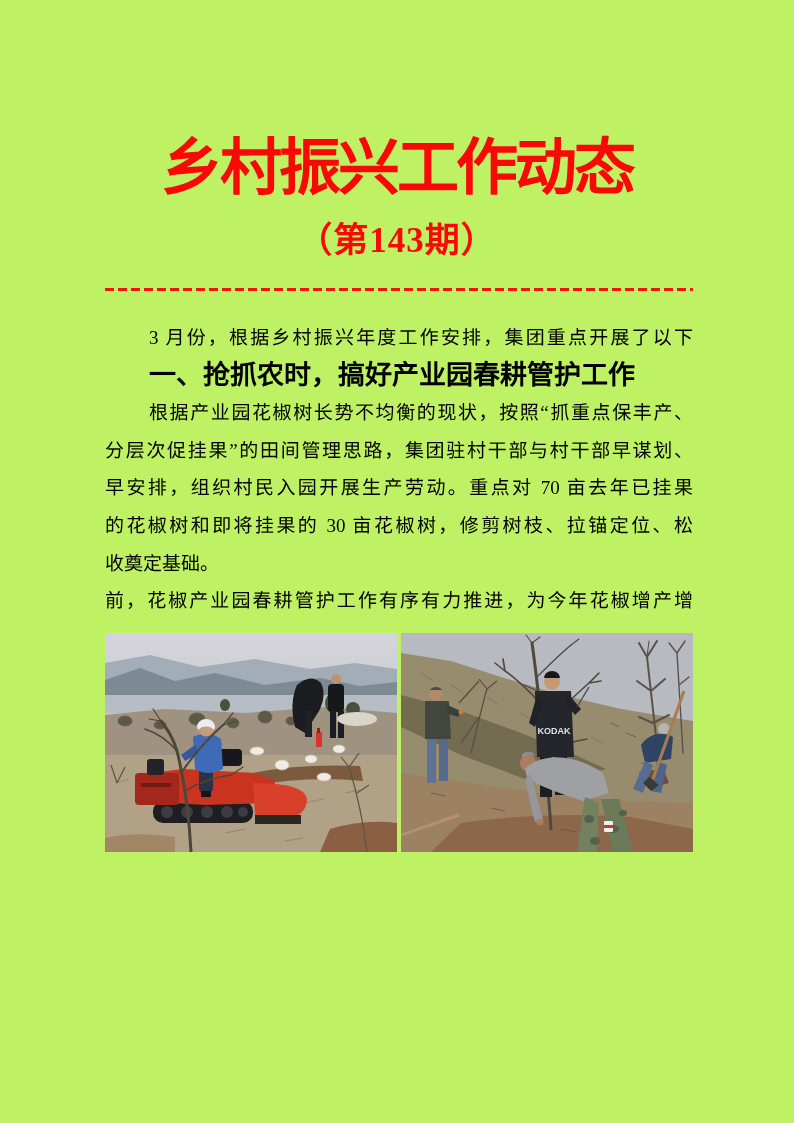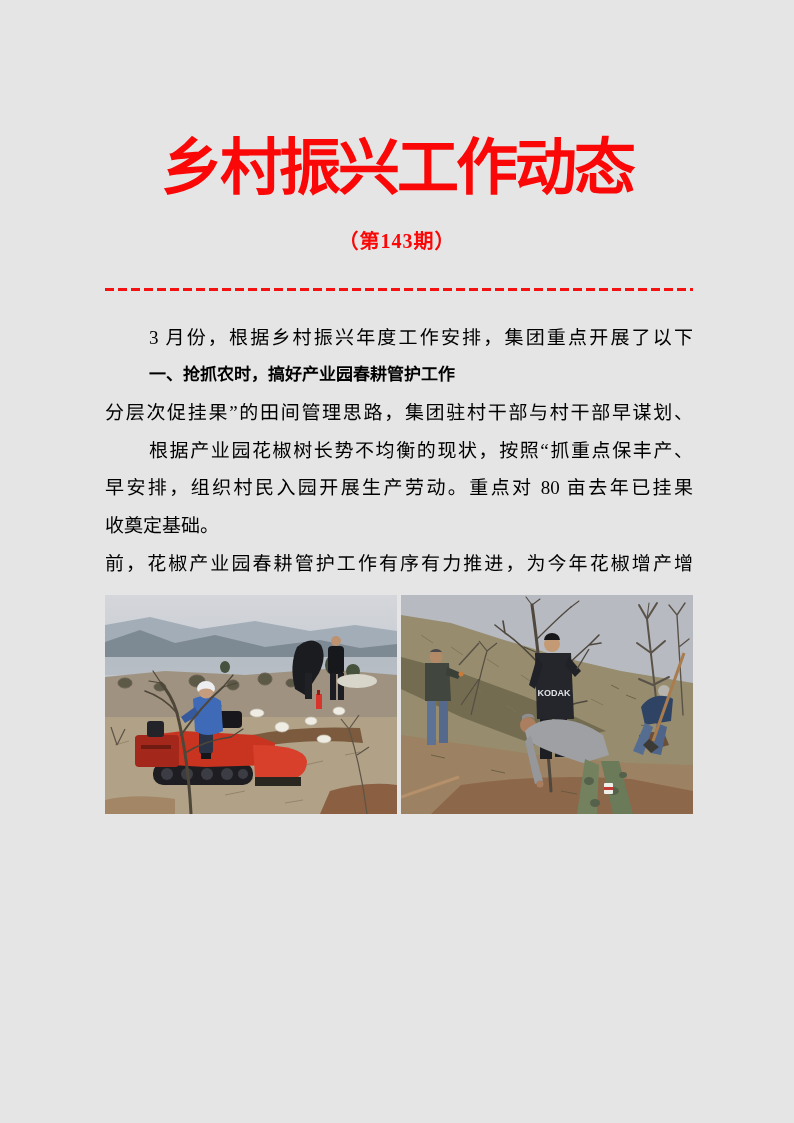--- a/index.html
+++ b/index.html
@@ -1,63 +1,64 @@
 <!DOCTYPE html>
 <html lang="zh-CN"><head>
 <meta charset="utf-8">
 <style>
   html,body{margin:0;padding:0;background:#ffffff;}
   .page{
-    position:relative;width:794px;height:1123px;background:#e5e5e5;
+    position:relative;width:794px;height:1123px;background:#bef264;
     overflow:hidden;font-family:"Liberation Serif","DejaVu Serif",serif;color:#000;
   }
   .doc-title{
     margin-top:136px;text-align:center;font-weight:bold;
     font-size:62px;line-height:64px;letter-spacing:-3px;
     font-family:"Liberation Serif","DejaVu Serif",serif;
   }
   .doc-issue{
     margin-top:26px;text-align:center;font-weight:bold;
-    font-size:20px;line-height:30px;letter-spacing:1px;
+    font-size:35px;line-height:30px;letter-spacing:1px;
   }
   .divider{
     margin:32px 0 0 105px;width:588px;height:3px;
     background:repeating-linear-gradient(90deg,var(--divider,#f41111) 0 9px,transparent 9px 13px);
   }
   .content{margin:28px 0 0 105px;width:588px;}
   .line{
     height:37.6px;line-height:37.6px;font-size:19px;
     white-space:nowrap;overflow:visible;
   }
   .just{text-align:justify;text-align-last:justify;white-space:normal;}
   .indent{padding-left:44px;}
   .heading{
-    font-family:Liberation Mono, monospace;
-    font-weight:bold;font-size:17px;
+    font-family:Liberation Sans, sans-serif;
+    font-weight:bold;font-size:27px;
   }
   .photos{margin:13px 0 0 105px;width:588px;display:flex;gap:4px;}
   .photo{display:block;width:292px;height:219px;background:#b9bcc1;}
 </style>
 </head>
 <body>
 
 <div class="page">
 
   <div class="doc-title" style="color:#fa0808;">乡村振兴工作动态</div>
 
   <div class="doc-issue" style="color:#fa0808;">（第143期）</div>
 
   <div class="divider" style="--divider: #f41111;"></div>
 
   <div class="content">
     <div class="line just indent">3 月份，根据乡村振兴年度工作安排，集团重点开展了以下</div>
     <div class="line heading indent">一、抢抓农时，搞好产业园春耕管护工作</div>
+    <div class="line just indent">根据产业园花椒树长势不均衡的现状，按照“抓重点保丰产、</div>
     <div class="line just">分层次促挂果”的田间管理思路，集团驻村干部与村干部早谋划、</div>
-    <div class="line just indent">根据产业园花椒树长势不均衡的现状，按照“抓重点保丰产、</div>
-    <div class="line just">早安排，组织村民入园开展生产劳动。重点对 80 亩去年已挂果</div>
+    <div class="line just">早安排，组织村民入园开展生产劳动。重点对 70 亩去年已挂果</div>
+    <div class="line just">的花椒树和即将挂果的 30 亩花椒树，修剪树枝、拉锚定位、松</div>
     <div class="line">收奠定基础。</div>
     <div class="line just">前，花椒产业园春耕管护工作有序有力推进，为今年花椒增产增</div>
   </div>
 
   <div class="photos">
 
     <svg class="photo" viewBox="0 0 292 219" role="img" aria-label="村民驾驶红色履带式微耕机在花椒产业园松土翻地，远处为山峦，旁有身着深色衣服的工作人员">
       <defs>
         <linearGradient id="skyL" x1="0" y1="0" x2="0" y2="1">
           <stop offset="0" stop-color="#d4d6db"></stop>

